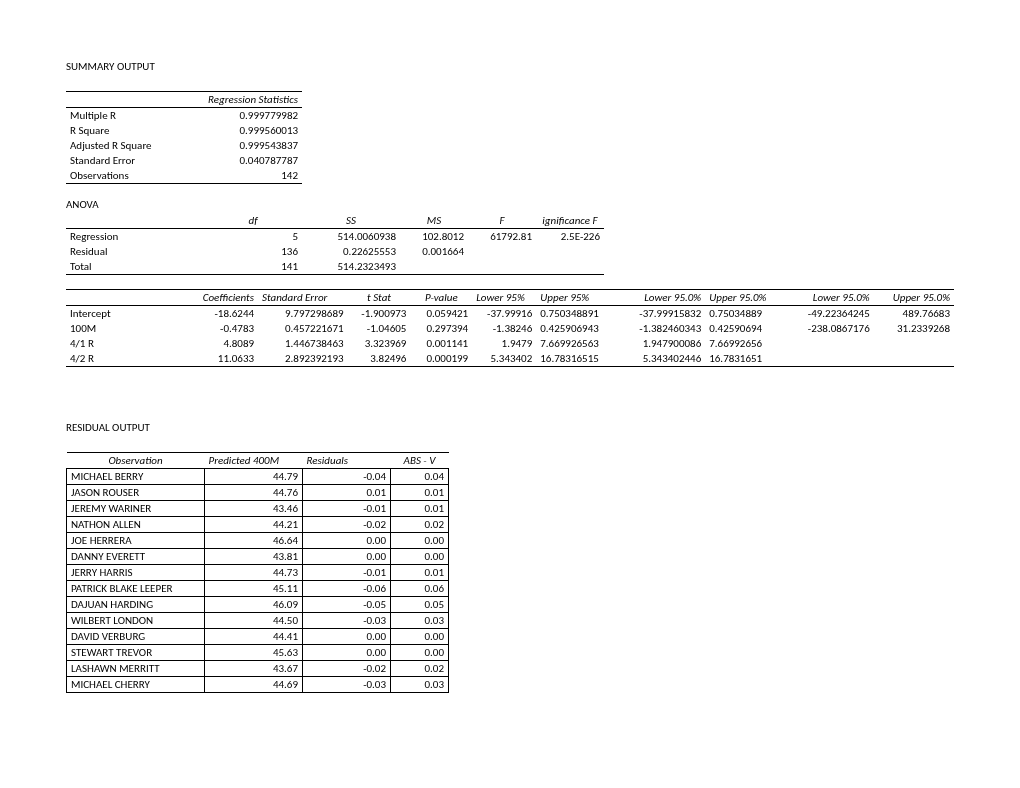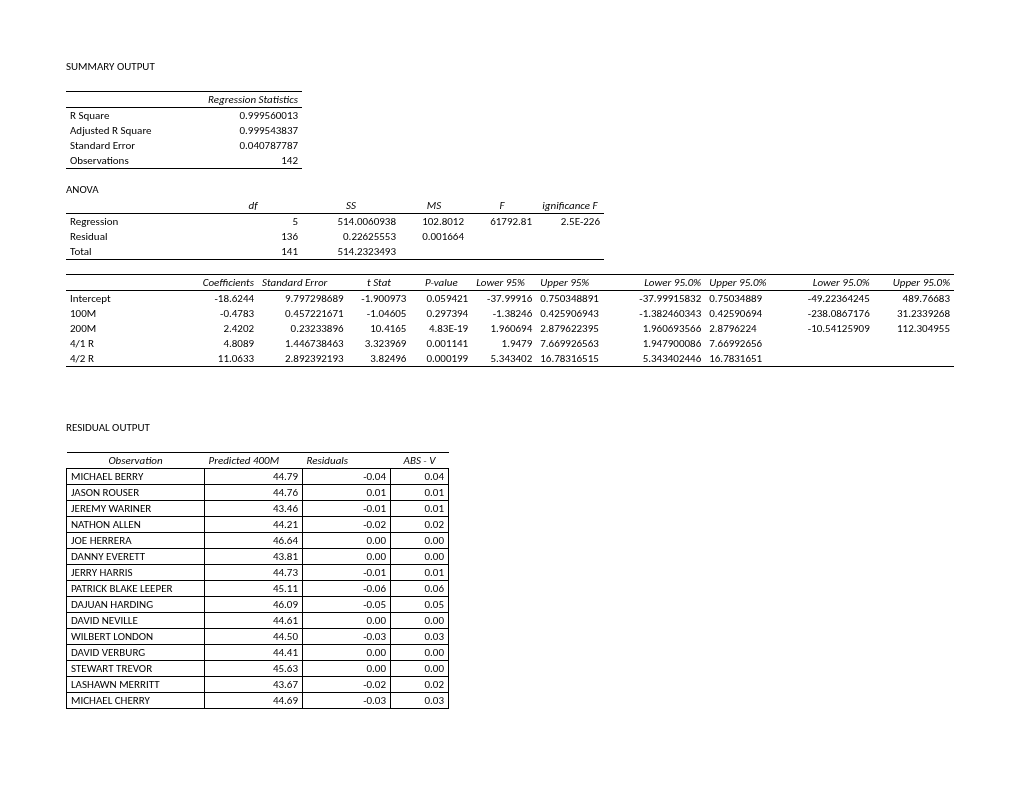--- a/index.html
+++ b/index.html
@@ -57,20 +57,24 @@
 
 <div class="title">SUMMARY OUTPUT</div>
 
 <table>
   <tbody>
       <tr class="topline botline">
     <td class="col-a"></td>
     <td class="col-b italic center" colspan="1">Regression Statistics</td>
   </tr>
   <tr>
+        <td>Multiple R</td>
+        <td class="num">0.999779982</td>
+      </tr>
+  <tr>
         <td>R Square</td>
         <td class="num">0.999560013</td>
       </tr>
   <tr>
         <td>Adjusted R Square</td>
         <td class="num">0.999543837</td>
       </tr>
   <tr>
         <td>Standard Error</td>
         <td class="num">0.040787787</td>
@@ -157,33 +161,20 @@
         <td class="num">-1.04605</td>
         <td class="num">0.297394</td>
         <td class="num">-1.38246</td>
         <td>0.425906943</td>
         <td class="num">-1.382460343</td>
         <td>0.42590694</td>
         <td class="num">-238.0867176</td>
         <td class="num">31.2339268</td>
       </tr>
       <tr>
-        <td>200M</td>
-        <td class="num">2.4202</td>
-        <td class="num">0.23233896</td>
-        <td class="num">10.4165</td>
-        <td class="num">4.83E-19</td>
-        <td class="num">1.960694</td>
-        <td>2.879622395</td>
-        <td class="num">1.960693566</td>
-        <td>2.8796224</td>
-        <td class="num">-10.54125909</td>
-        <td class="num">112.304955</td>
-      </tr>
-      <tr>
         <td>4/1 R</td>
         <td class="num">4.8089</td>
         <td class="num">1.446738463</td>
         <td class="num">3.323969</td>
         <td class="num">0.001141</td>
         <td class="num">1.9479</td>
         <td>7.669926563</td>
         <td class="num">1.947900086</td>
         <td>7.66992656</td>
         <td class="num"></td>
@@ -267,26 +258,20 @@
         <td class="num">-0.06</td>
         <td class="num">0.06</td>
       </tr>
       <tr>
         <td>DAJUAN HARDING</td>
         <td class="num">46.09</td>
         <td class="num">-0.05</td>
         <td class="num">0.05</td>
       </tr>
       <tr>
-        <td>DAVID NEVILLE</td>
-        <td class="num">44.61</td>
-        <td class="num">0.00</td>
-        <td class="num">0.00</td>
-      </tr>
-      <tr>
         <td>WILBERT LONDON</td>
         <td class="num">44.50</td>
         <td class="num">-0.03</td>
         <td class="num">0.03</td>
       </tr>
       <tr>
         <td>DAVID VERBURG</td>
         <td class="num">44.41</td>
         <td class="num">0.00</td>
         <td class="num">0.00</td>

